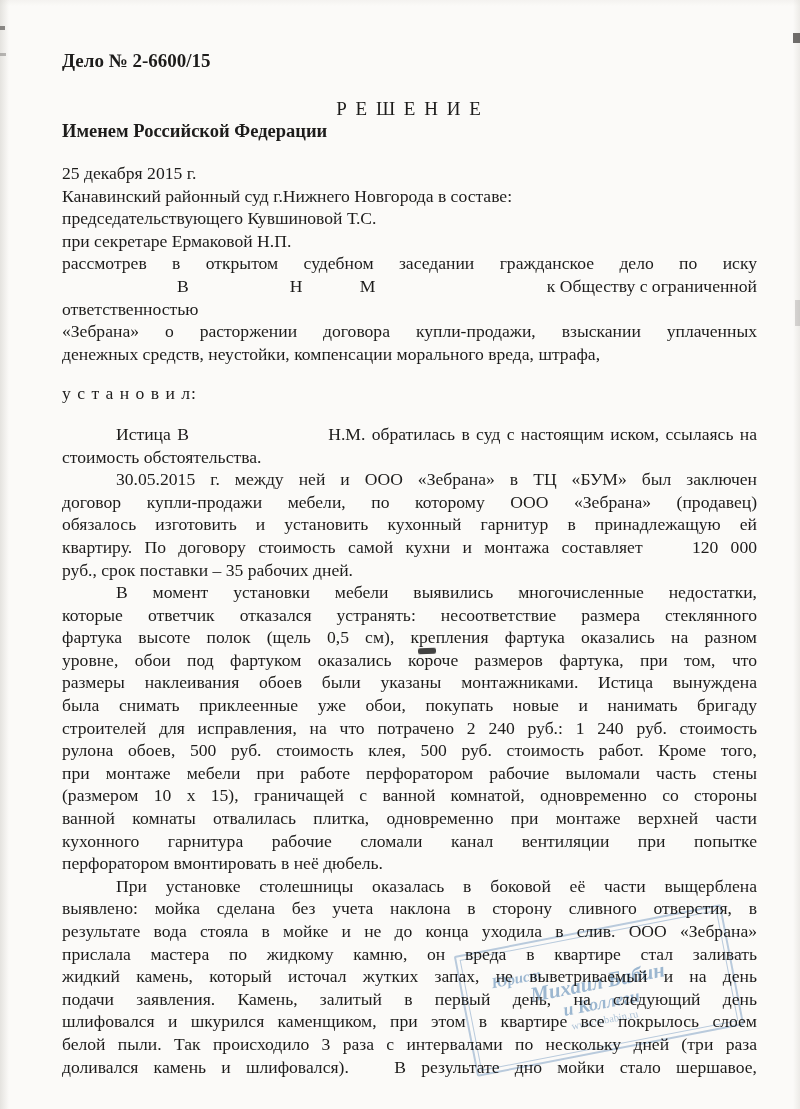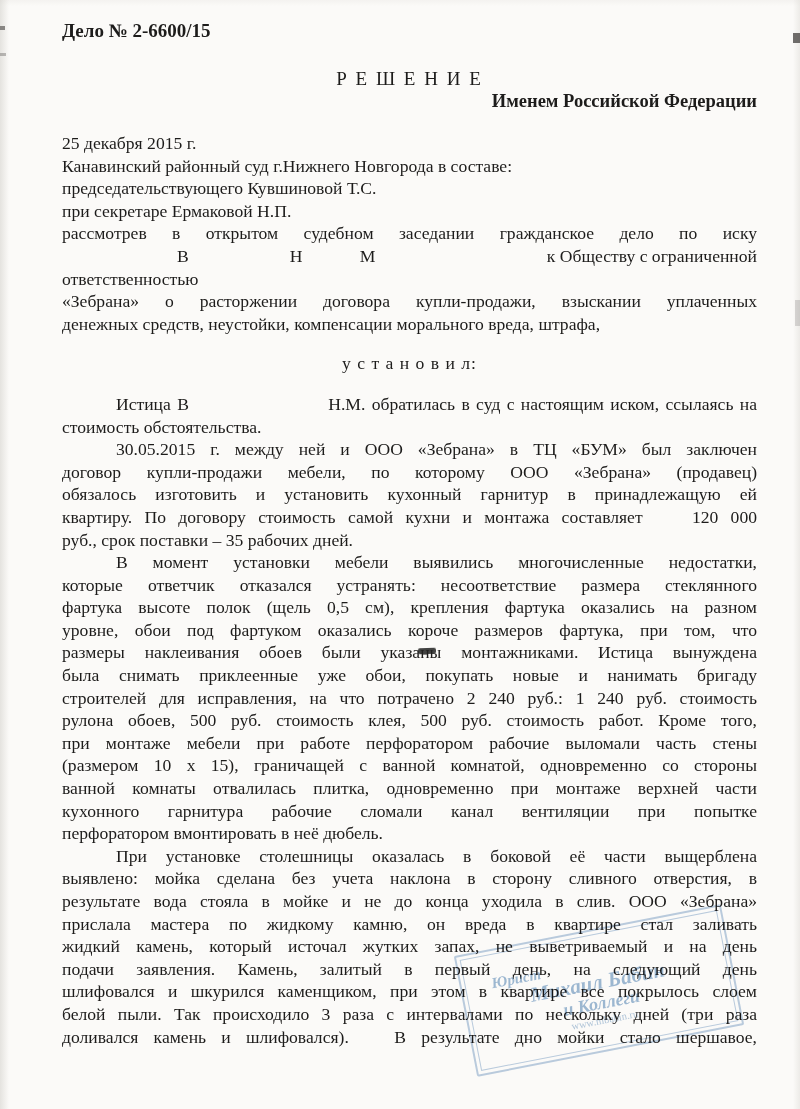--- a/index.html
+++ b/index.html
@@ -9,31 +9,31 @@
     margin:0 auto;
     background:
       linear-gradient(90deg, rgba(210,208,203,.55) 0px, rgba(210,208,203,0) 9px),
       linear-gradient(270deg, rgba(222,220,215,.5) 0px, rgba(222,220,215,0) 7px),
       linear-gradient(180deg, rgba(230,228,224,.35) 0px, rgba(230,228,224,0) 6px),
       #fbfaf8;
     overflow:hidden;
     font-family:"Liberation Serif", serif;
     color:#1d1c1b;
   }
-  .content{position:absolute;left:62px;top:0;width:695px;padding-top:20px;}
+  .content{position:absolute;left:62px;top:0;width:695px;padding-top:50px;}
   .caseno{margin:0;font-weight:bold;font-size:19px;line-height:22px;}
   .title{margin:26px 0 0 0;text-align:center;font-weight:normal;font-size:19px;line-height:22px;letter-spacing:2px;}
-  .subtitle{margin:0;text-align:right;font-weight:bold;font-size:18.5px;line-height:22px;}
+  .subtitle{margin:0;text-align:left;font-weight:bold;font-size:18.5px;line-height:22px;}
   .block{margin:0;}
   .intro{margin-top:20px;}
   .line{font-size:17.6px;line-height:22.6px;}
   .line.j{text-align:justify;text-align-last:justify;}
   .line.l{text-align:right;text-align-last:left;}
   .line.ind{text-indent:54px;}
-  .ustanovil{margin:17px 0 18px 0;text-align:center;font-size:17.6px;line-height:22.6px;letter-spacing:1px;}
+  .ustanovil{margin:17px 0 18px 0;text-align:left;font-size:17.6px;line-height:22.6px;letter-spacing:1px;}
   
   .smudge{position:absolute;left:418px;top:648px;width:18px;height:6px;background:#222;border-radius:2px;transform:rotate(-2deg);filter:blur(.4px);opacity:.85;}
   .speck{position:absolute;background:#6f6d6a;opacity:.8;}
   .speck.s1{left:0;top:26px;width:5px;height:4px;}
   .speck.s2{left:0;top:53px;width:6px;height:3px;opacity:.45;}
   .speck.s3{left:793px;top:33px;width:7px;height:10px;background:#4c4a47;}
   .speck.s4{left:795px;top:300px;width:5px;height:26px;opacity:.25;}
   
   .stamp{
     position:absolute;left:463px;top:929px;width:268px;height:119px;

